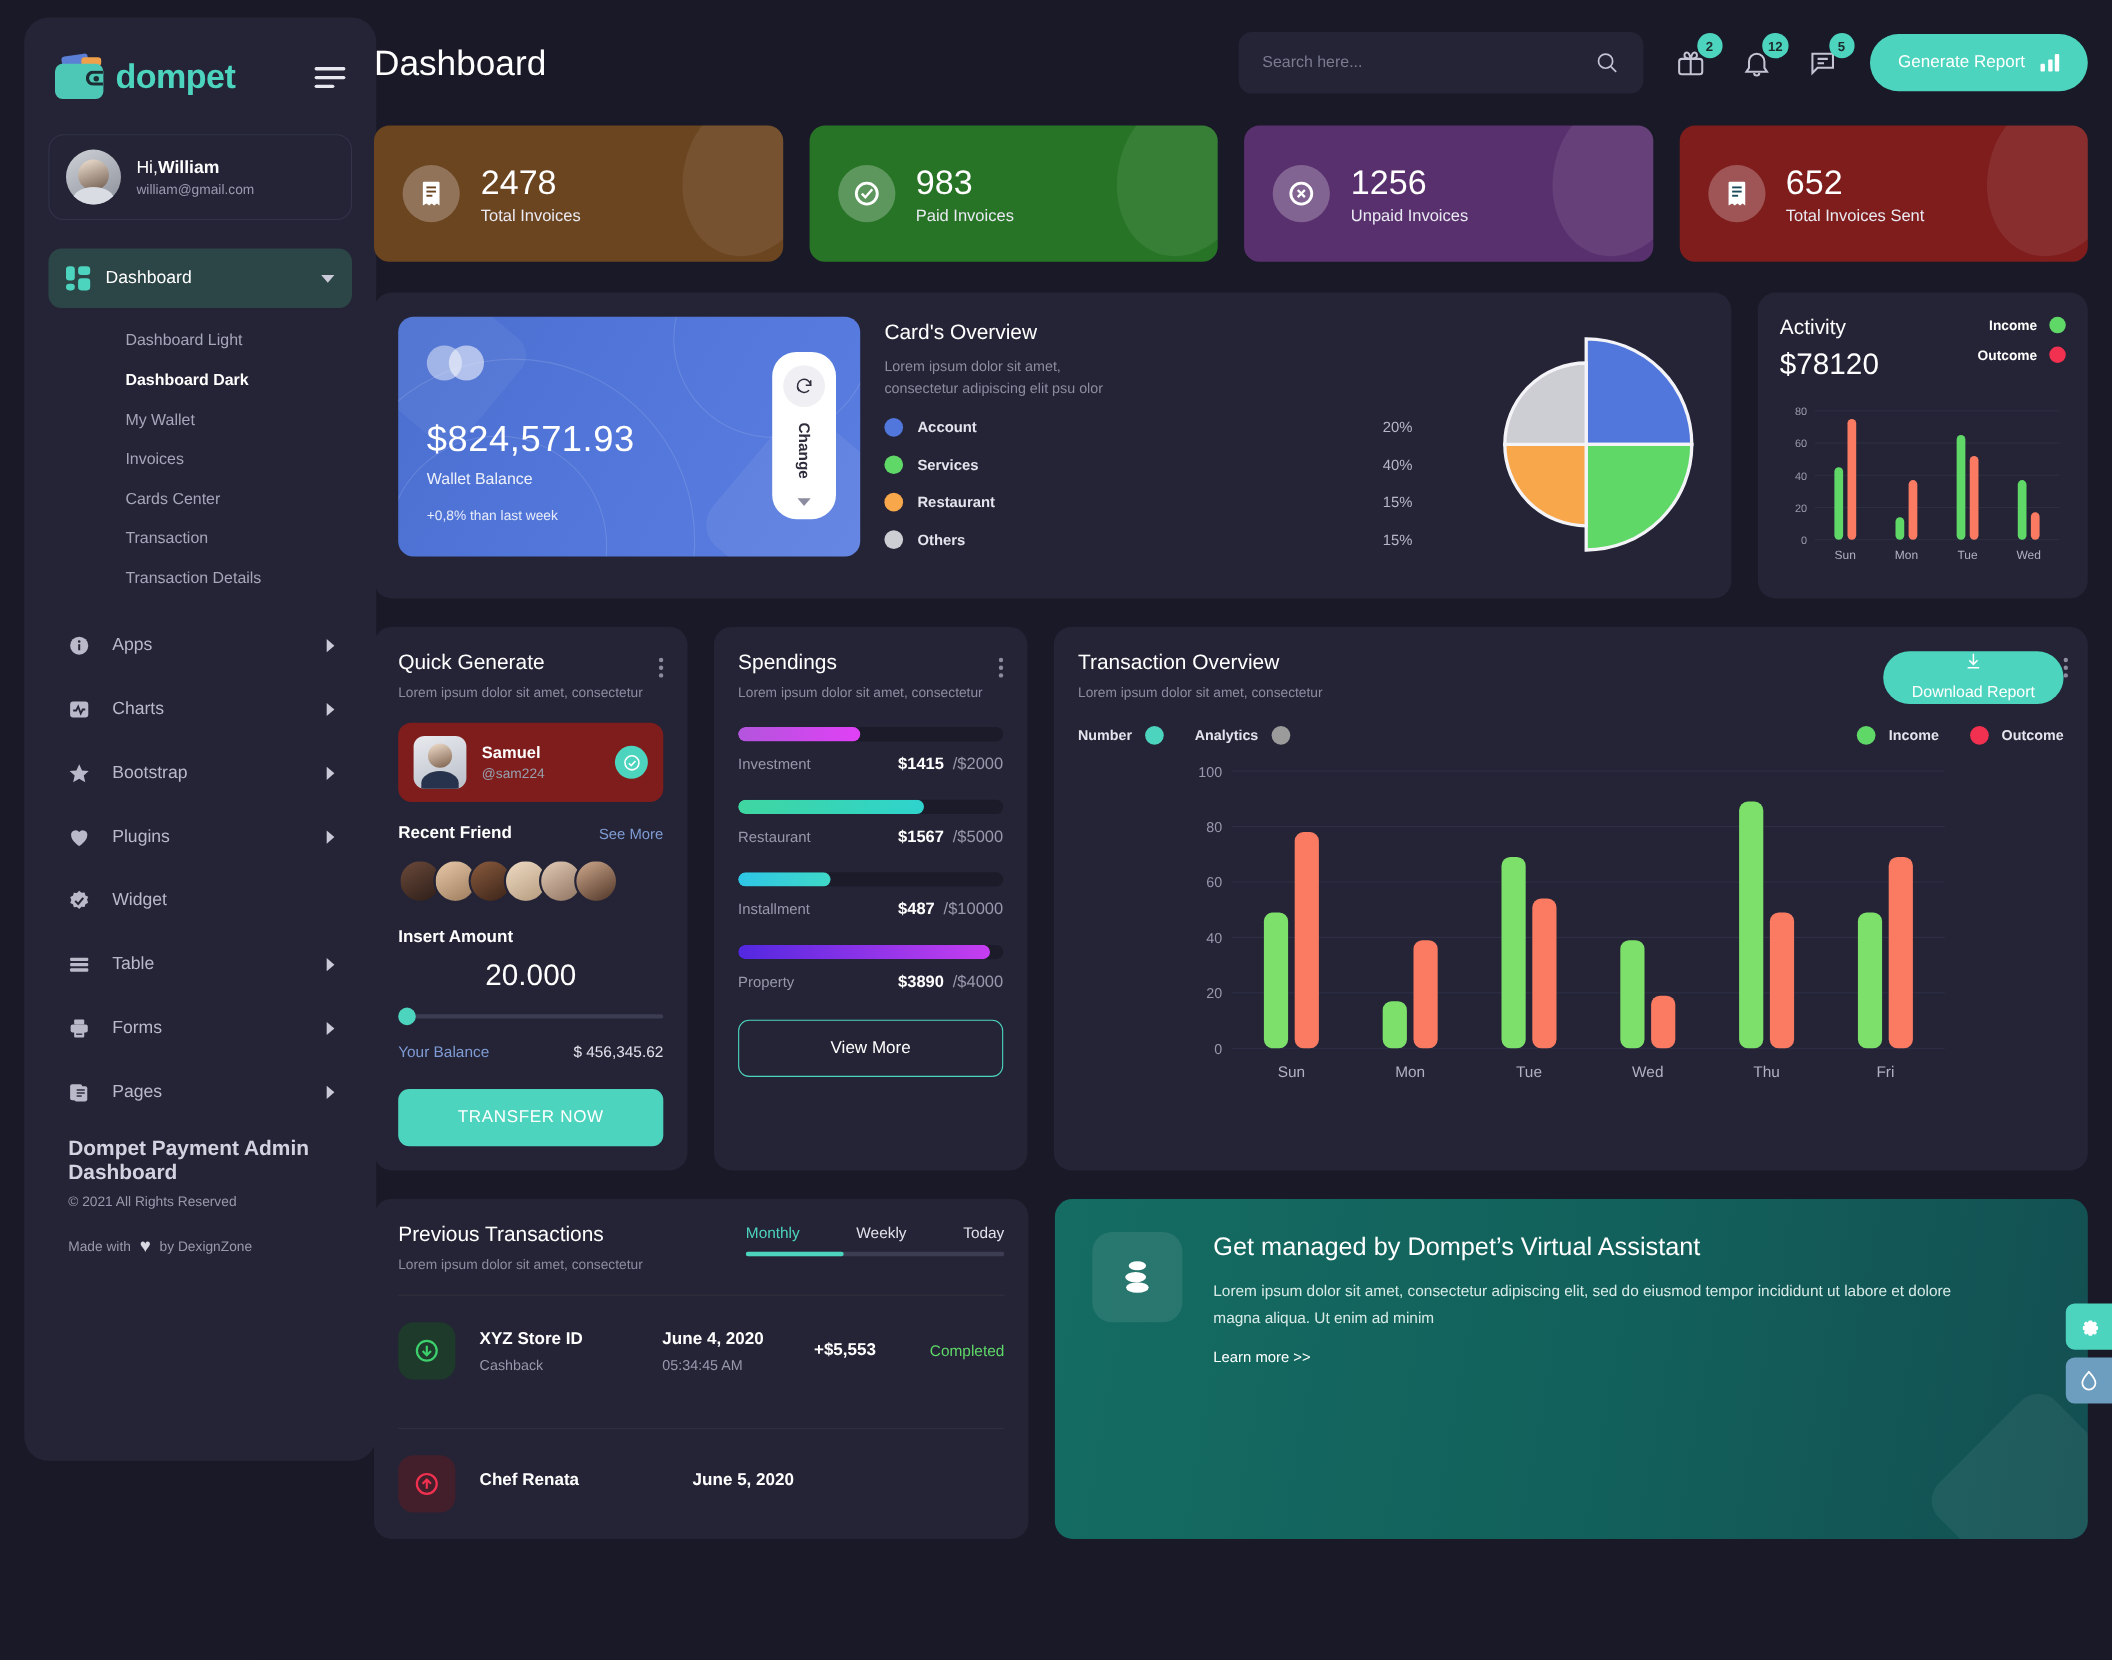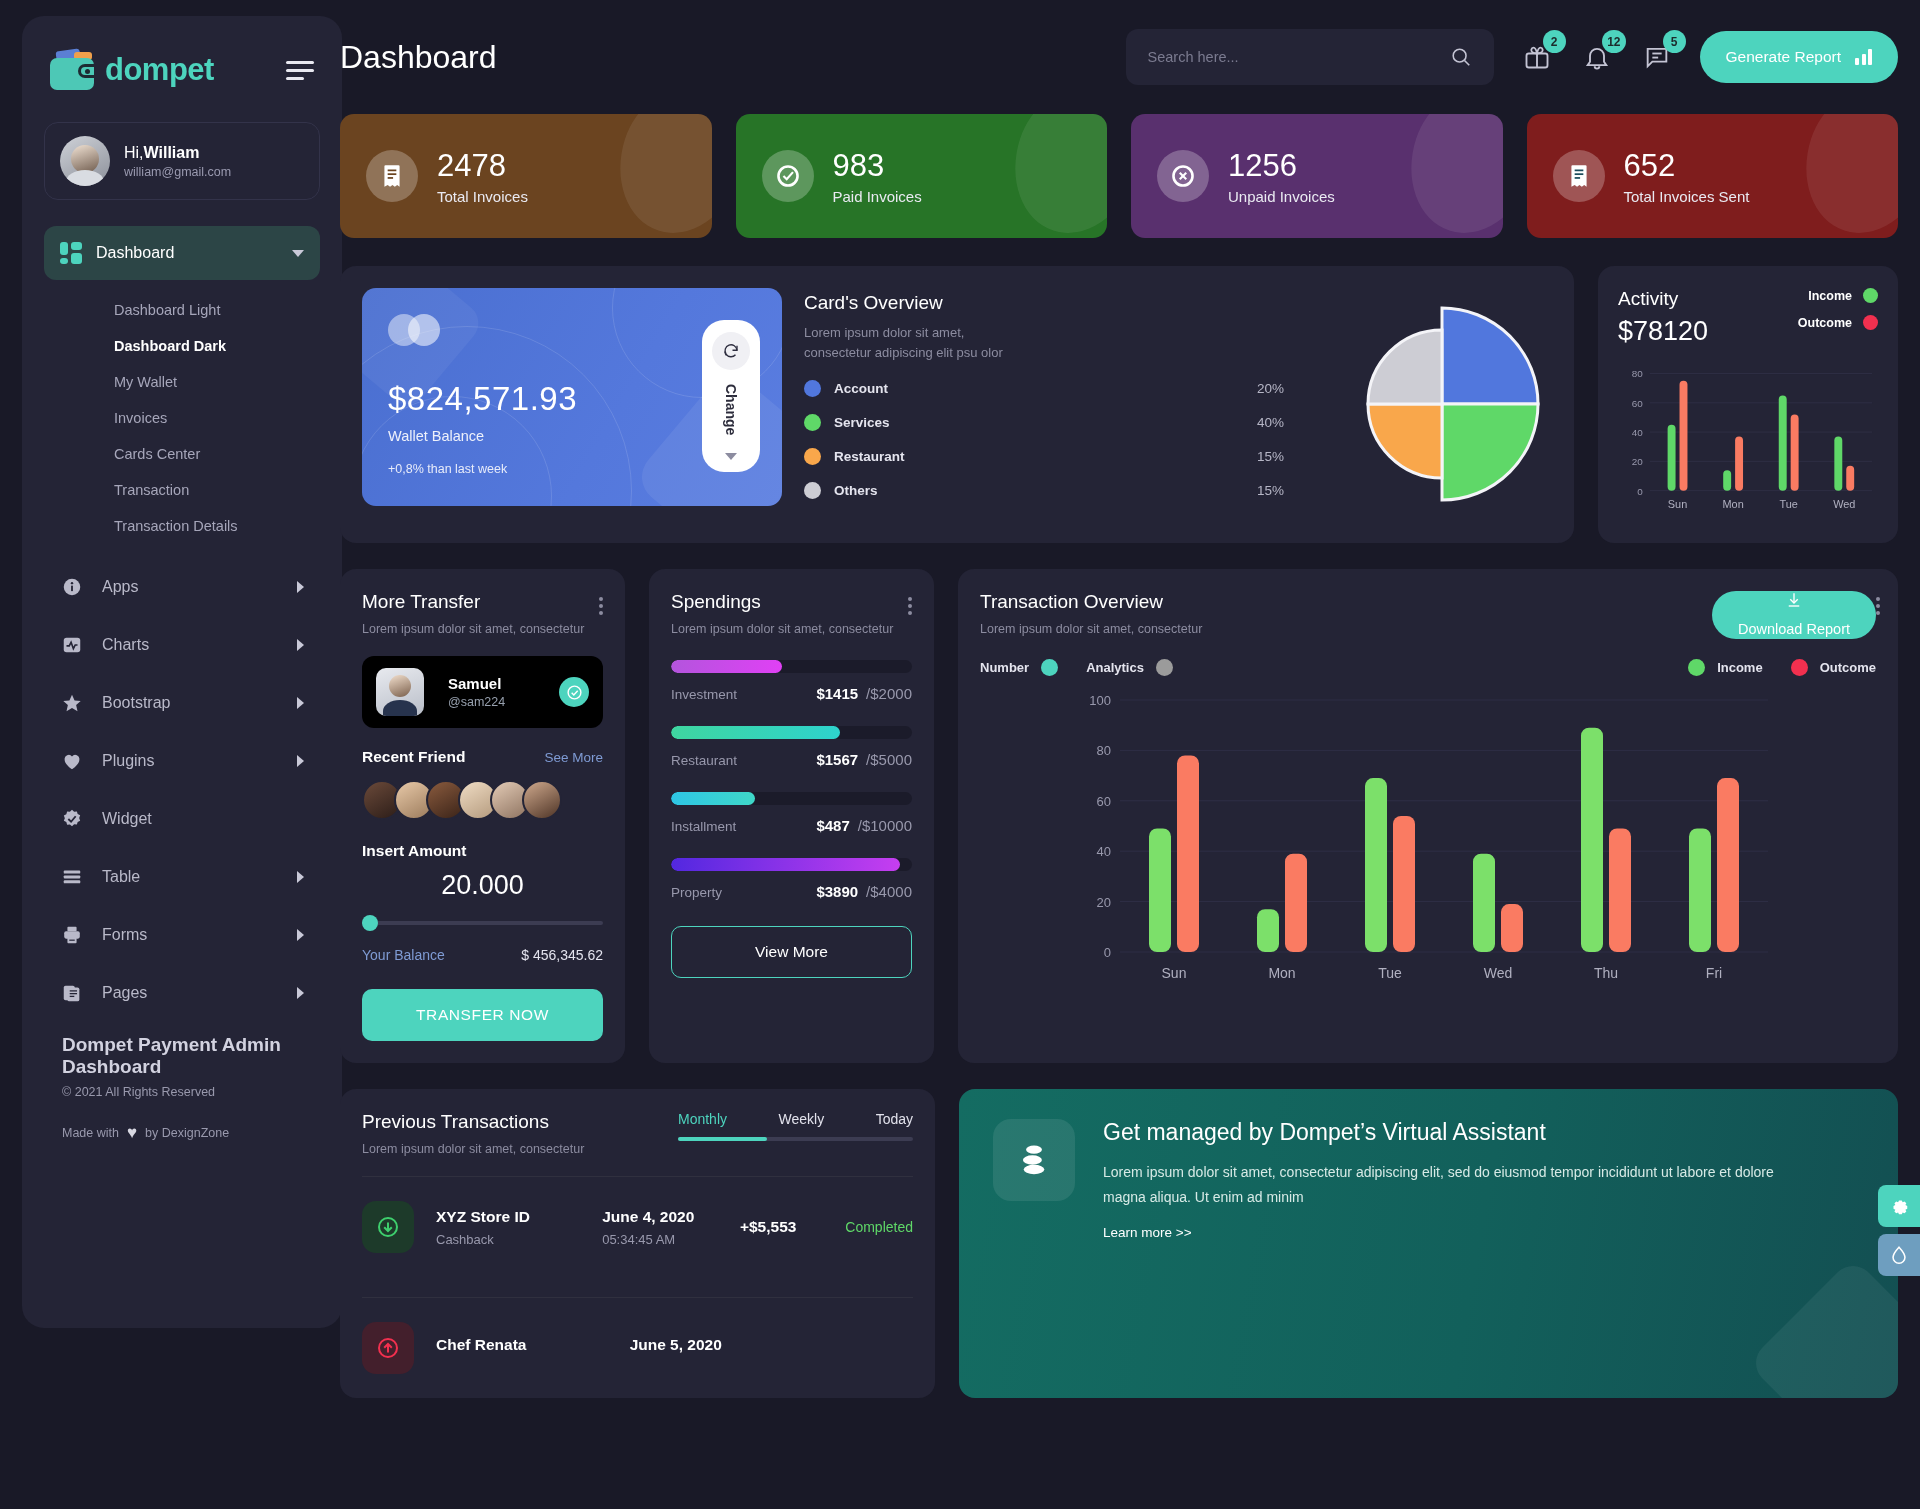--- a/index.html
+++ b/index.html
@@ -184,21 +184,21 @@
   .row3 { display:flex; gap: 24px; margin-top: 26px; }
   .qt-card { width: 285px; flex:none; padding: 22px; }
   .sp-card { width: 285px; flex:none; padding: 22px; }
   .to-card { flex:1; padding: 22px; }
   .c-title { font-size: 19px; color:#fff; }
   .c-sub { font-size: 12.5px; color:#8c8ca0; margin-top: 9px; }
   .dots { position:absolute; right: 0; top: 6px; display:flex; flex-direction:column; gap:3px; cursor:pointer; }
   .dots i { width:4px;height:4px;border-radius:50%;background:#8c8ca0;display:block; }
   .c-head { position:relative; }
 
-  .friend-box { margin-top: 20px; background:#000000; border-radius: 12px; padding: 12px 14px; display:flex; align-items:center; gap:24px; }
+  .friend-box { margin-top: 20px; background:#7f1d1d; border-radius: 12px; padding: 12px 14px; display:flex; align-items:center; gap:14px; }
   .f-av { width:48px;height:48px;border-radius:10px; background:linear-gradient(160deg,#e8eaef,#b9bec8); position:relative; overflow:hidden; flex:none; }
   .f-av::after { content:""; position:absolute; left:13px;top:7px;width:22px;height:22px;border-radius:50%; background:linear-gradient(160deg,#f2dfcd,#7a5f4b); }
   .f-av::before { content:""; position:absolute; left:7px;bottom:-6px;width:34px;height:22px;border-radius:50% 50% 0 0; background:#27334d; z-index:2; }
   .f-name { font-size: 15px; color:#fff; font-weight:700; }
   .f-at { font-size: 12.5px; color:#97a0ae; margin-top:3px; }
   .f-chk { margin-left:auto; width: 30px;height:30px;border-radius:50%;background:#4dd4be; display:flex;align-items:center;justify-content:center; }
   .f-chk svg { width:17px;height:17px;stroke:#fff;fill:none;stroke-width:2; }
 
   .rf-head { display:flex; align-items:center; margin-top: 20px; }
   .rf-t { font-size: 15.5px; color:#fff; font-weight:700; }
@@ -633,21 +633,21 @@
               <rect x="230" y="98.925" width="8" height="25.075" rx="4" fill="#fa7b62"></rect>
               <text x="228" y="142" fill="#b0b0c0" font-size="11" text-anchor="middle" font-family="Liberation Sans">Wed</text>
             </svg>
         </div>
       </div>
     </div>
 
     <div class="row3">
       <div class="card qt-card">
         <div class="c-head">
-          <div class="c-title">More Transfer</div>
+          <div class="c-title">Quick Generate</div>
           <div class="c-sub">Lorem ipsum dolor sit amet, consectetur</div>
           <div class="dots">
               <i></i>
               <i></i>
               <i></i>
             </div>
         </div>
         <div class="friend-box">
           <div class="f-av"></div>
           <div>

